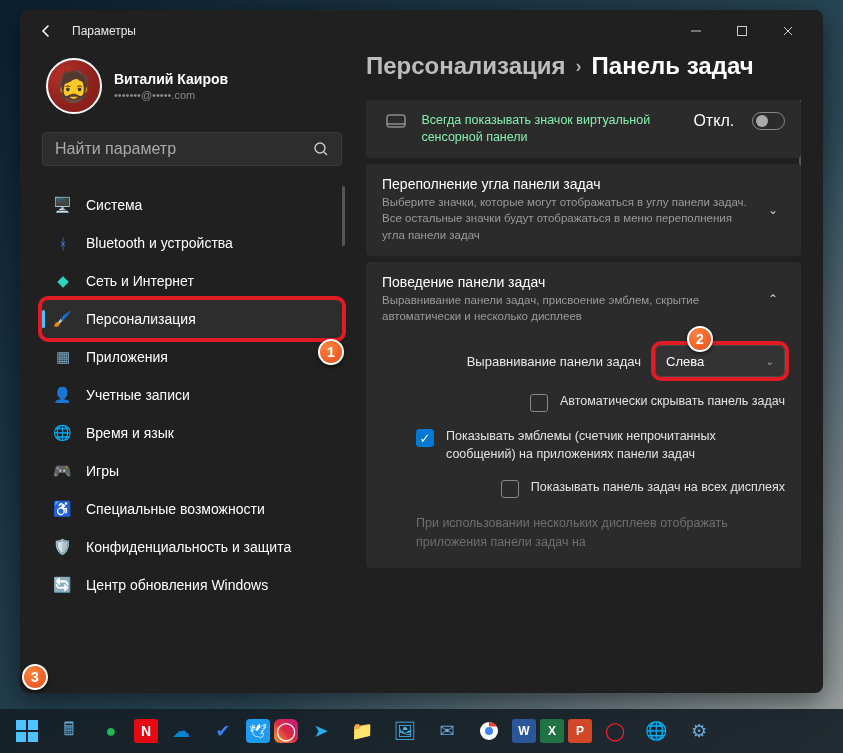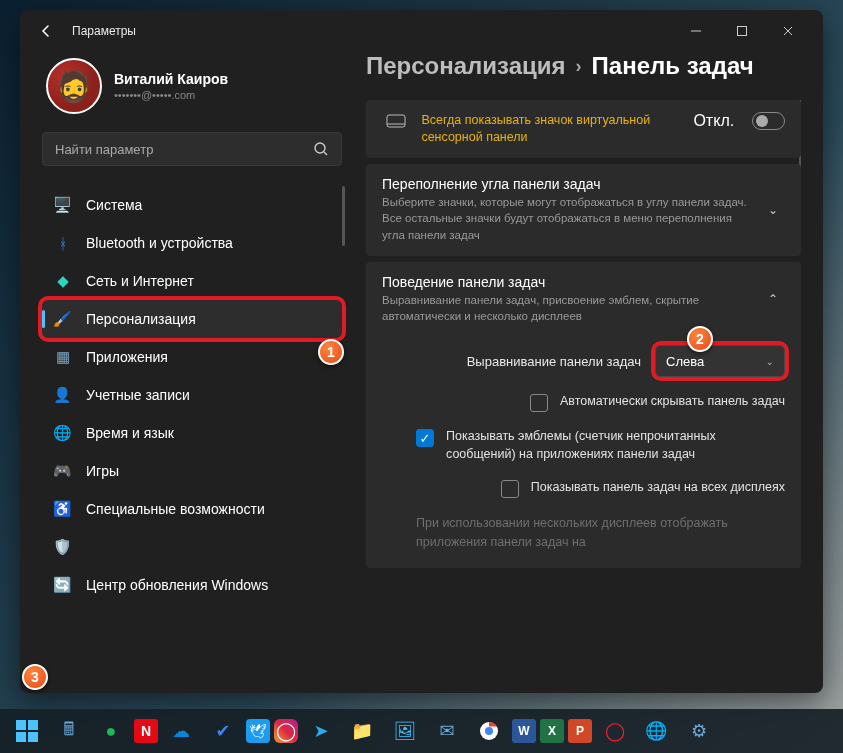--- a/index.html
+++ b/index.html
@@ -23,21 +23,21 @@
   border:2px solid #fff; position:relative; overflow:hidden;
   display:flex; align-items:center; justify-content:center; font-size:30px;
 }
 .user-text .name { font-weight:600; font-size:14px; white-space:nowrap;}
 .user-text .email { font-size:11px; color:#888; margin-top:2px;}
 .search-box {
   height:34px; background:#2d2d2d; border:1px solid #3a3a3a; border-radius:4px;
   display:flex; align-items:center; padding: 0 12px; margin-bottom:20px;
 }
 .search-box input {
-  flex:1; background:transparent; border:none; outline:none; color:#fff; font-size:13px;
+  flex:1; background:transparent; border:none; outline:none; color:#fff; font-size:16px;
 }
 .search-box input::placeholder { color:#aaa; }
 .search-box .icon { color:#ccc; }
 .nav-list { position:relative; flex:1; }
 .nav-scrollbar { position:absolute; right:-3px; top:0; width:3px; height:60px; background:#555; border-radius:2px;}
 .nav-item {
   display:flex; align-items:center; gap:14px; padding: 8px 12px; border-radius:4px;
   font-size:14px; cursor:pointer; position:relative; min-height:38px;
 }
 .nav-item .ico { width:18px; height:18px; display:flex; align-items:center; justify-content:center; font-size:15px;}
@@ -55,21 +55,21 @@
 .card {
   background:#2b2b2b; border-radius:4px; padding:12px 16px; display:flex; gap:12px;
   font-size:13px; position:relative;
 }
 .card .card-body { flex:1; min-width:0;}
 .card .card-title { font-size:14px; margin-bottom:2px;}
 .card .card-sub { font-size:11.5px; color:#9a9a9a; line-height:1.45;}
 .card .expand { width:24px; display:flex; align-items:center; justify-content:center; color:#ccc; font-size:12px;}
 .toggle-row { display:flex; align-items:flex-start; gap:12px; }
 .toggle-row .left-ico { width:32px; display:flex; align-items:flex-start; justify-content:center; padding-top:2px;}
-.toggle-label { font-size:12.5px; color:#eab308; margin-right:auto; line-height:1.35; max-width:260px;}
+.toggle-label { font-size:12.5px; color:#86efac; margin-right:auto; line-height:1.35; max-width:260px;}
 .toggle-state { font-size:16px; color:#ffffff;}
 .switch {
   width:38px; height:18px; border:1px solid #888; border-radius:10px; position:relative; margin-left:6px;
 }
 .switch::after { content:""; position:absolute; left:3px; top:2px; width:12px; height:12px; background:#aaa; border-radius:50%; }
 .sub-panel { background:#2b2b2b; border-radius:0 0 4px 4px; padding:8px 16px 16px 16px; display:flex; flex-direction:column; gap:16px;align-items:flex-end;}
 .option-row { display:flex; align-items:center; gap:14px; }
 .option-row .label { flex:1; font-size:13px; padding-left:34px; color:#e8e8e8;}
 .select {
   min-width:130px; height:32px; background:#333; border:1px solid #484848; border-radius:4px;
@@ -189,20 +189,21 @@
         <div class="nav-item">
           <span class="ico">🎮</span>
           <span>Игры</span>
         </div>
         <div class="nav-item">
           <span class="ico" style="color:#4cc2ff">♿</span>
           <span>Специальные возможности</span>
         </div>
         <div class="nav-item">
           <span class="ico" style="color:#d4a13b">🛡️</span>
+          <span>Конфиденциальность и защита</span>
         </div>
         <div class="nav-item">
           <span class="ico" style="color:#2dd4bf">🔄</span>
           <span>Центр обновления Windows</span>
         </div>
       </div>
     </div>
 
     <div class="main">
       <div class="breadcrumb">

